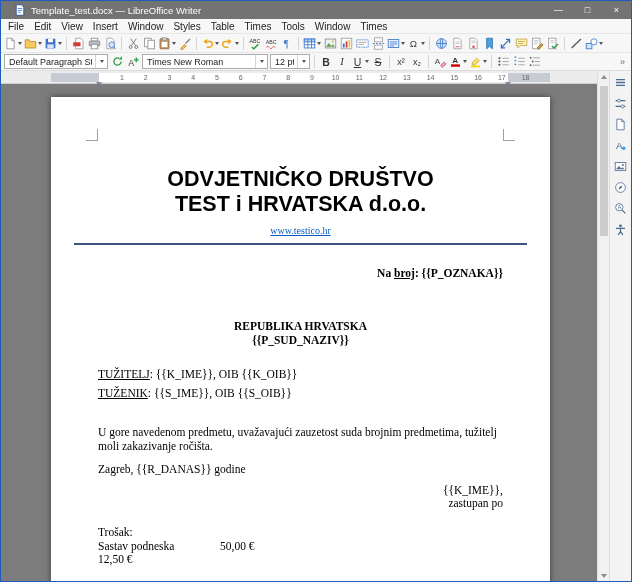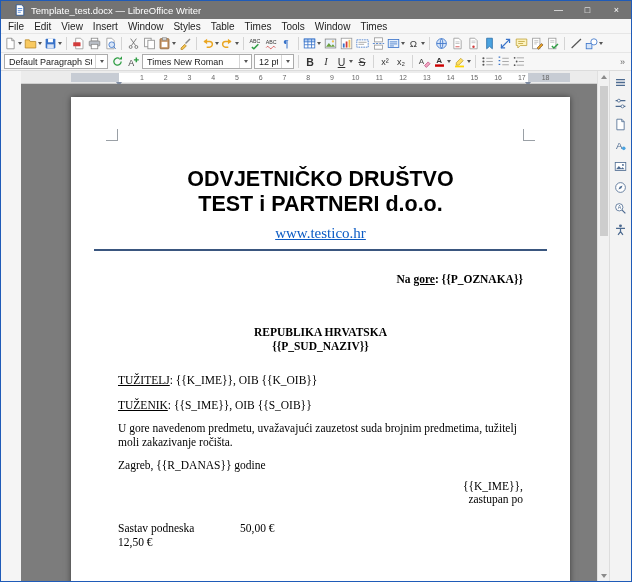--- a/index.html
+++ b/index.html
@@ -38,39 +38,39 @@
   
   .ruler { height:13px; background:#ececec; border-bottom:1px solid #cfcfcf; position:relative; flex:none; }
   .ruler-band { position:absolute; left:50px; top:2px; width:499px; height:9px; background:#c7ccd4; }
   .ruler-text { position:absolute; left:47.5px; top:0; width:409.5px; height:9px; background:#fff; }
   .ruler-nums { position:absolute; left:0; top:2px; height:9px; display:flex; padding-left:109px; font-size:7px; color:#666; line-height:9px; }
   .ruler-num { width:23.76px; text-align:center; flex:none; }
   .ind { position:absolute; top:11px; width:0; height:0; border-left:3px solid transparent; border-right:3px solid transparent; border-top:4px solid #7d8aa0; }
 
   
   .workspace { flex:1; display:flex; min-height:0; }
-  .main { flex:1; display:flex; flex-direction:column; min-width:0;padding-left:20px; }
+  .main { flex:1; display:flex; flex-direction:column; min-width:0; }
   .docarea { flex:1; background:#7c7c7c; position:relative; overflow:hidden; }
 
   .page { position:absolute; left:50px; top:13px; width:499px; height:640px; background:#fff; box-shadow:0 0 6px rgba(0,0,0,0.5); padding:44px 47px 0 47px; font-family:"Liberation Serif",serif; font-size:11.5px; color:#000; }
   .cm { position:absolute; width:12px; height:12px; }
   .cm.tl { left:35px; top:32px; border-right:1px solid #9aa0a6; border-bottom:1px solid #9aa0a6; }
   .cm.tr { right:35px; top:32px; border-left:1px solid #9aa0a6; border-bottom:1px solid #9aa0a6; }
 
   .doc-h { font-family:"Liberation Sans",sans-serif; font-weight:bold; font-size:21.5px; line-height:25px; text-align:center; }
   .doc-h.first { margin-top:26px; }
-  .website { margin-top:8px; text-align:center; font-size:15px; }
+  .website { margin-top:8px; text-align:center; font-size:10px; }
   .website span { color:#0b5bc4; text-decoration:underline; }
   .sepline { border-bottom:2px solid #3a567f; margin:7px -24px 0 -24px; }
   .na-broj { margin-top:22px; text-align:right; font-weight:bold; }
   .court { margin-top:40px; text-align:center; font-weight:bold; line-height:14px; }
   .party { margin-top:20px; line-height:15px; }
-  .party + .party { margin-top:10px; }
+  .party + .party { margin-top:4px; }
   .ul { text-decoration:underline; }
-  .body-p { margin-top:8px; line-height:14px; }
+  .body-p { margin-top:24px; line-height:14px; }
   .date-line { margin-top:10px; }
   .signature { margin-top:9px; text-align:right; line-height:13px; }
   .costs { margin-top:16px; line-height:13.5px; }
   .cost-row { display:flex; }
   .cost-label { width:122px; flex:none; }
 
   
   .vscroll { width:12px; background:#f1f1f1; border-left:1px solid #e0e0e0; display:flex; flex-direction:column; align-items:center; flex:none; }
   .sarrow { height:11px; width:100%; display:flex; align-items:center; justify-content:center; flex:none; }
   .tri-up { width:0; height:0; border-left:3px solid transparent; border-right:3px solid transparent; border-bottom:4px solid #8a8a8a; }
@@ -350,21 +350,21 @@
           <path d="M12.5 8a4.5 4.5 0 1 1-2-3.7" fill="none" stroke="#2f9e44" stroke-width="1.6"></path>
           <path d="M13.5 1.5v4h-4z" fill="#2f9e44"></path>
         </svg>
       </span>
     <span class="tb">
         <svg viewBox="0 0 16 16">
           <text x="1.5" y="13" font-size="11" fill="#444">A</text>
           <path d="M11.5 3v6M8.5 6h6" stroke="#2f9e44" stroke-width="1.8"></path>
         </svg>
       </span>
-    <span class="combo" style="width:110px">
+    <span class="combo" style="width:126px">
         <span class="cval">Times New Roman</span>
         <span class="arrow">
           <span class="dd"></span>
         </span>
       </span>
     <span class="combo" style="width:40px">
         <span class="cval">12 pt</span>
         <span class="arrow">
           <span class="dd"></span>
         </span>
@@ -469,44 +469,45 @@
         <span class="ind" style="left:94.5px"></span>
         <span class="ind" style="left:504px"></span>
       </div>
 
       <div class="docarea">
         <div class="page">
           <span class="cm tl"></span>
           <span class="cm tr"></span>
 
           <div class="doc-h first">ODVJETNIČKO DRUŠTVO</div>
-          <div class="doc-h">TEST i PARTNERI d.o.o.</div>
+          <div class="doc-h">TEST i HRVATSKA d.o.o.</div>
           <div class="website"><span>www.testico.hr</span></div>
           <div class="sepline"></div>
 
-          <div class="na-broj"><span>Na </span><span class="ul">gore</span><span>: {{P_OZNAKA}}</span></div>
+          <div class="na-broj"><span>Na </span><span class="ul">broj</span><span>: {{P_OZNAKA}}</span></div>
 
           <div class="court">
             <div>REPUBLIKA HRVATSKA</div>
             <div>{{P_SUD_NAZIV}}</div>
           </div>
 
           <div class="party"><span class="ul">TUŽITELJ</span><span>: {{K_IME}}, OIB {{K_OIB}}</span></div>
           <div class="party"><span class="ul">TUŽENIK</span><span>: {{S_IME}}, OIB {{S_OIB}}</span></div>
 
           <div class="body-p">U gore navedenom predmetu, uvažavajući zauzetost suda brojnim predmetima, tužitelj moli zakazivanje ročišta.</div>
 
           <div class="date-line">Zagreb, {{R_DANAS}} godine</div>
 
           <div class="signature">
             <div>{{K_IME}},</div>
             <div>zastupan po</div>
           </div>
 
           <div class="costs">
+            <div>Trošak:</div>
             <div>
 
             <div class="cost-row">
                 <span class="cost-label">Sastav podneska</span>
                 <span class="cost-value">50,00 €</span>
               </div>
                 <div class="cost-row">
                 <span class="cost-value">12,50 €</span>
               </div>
               </div>

